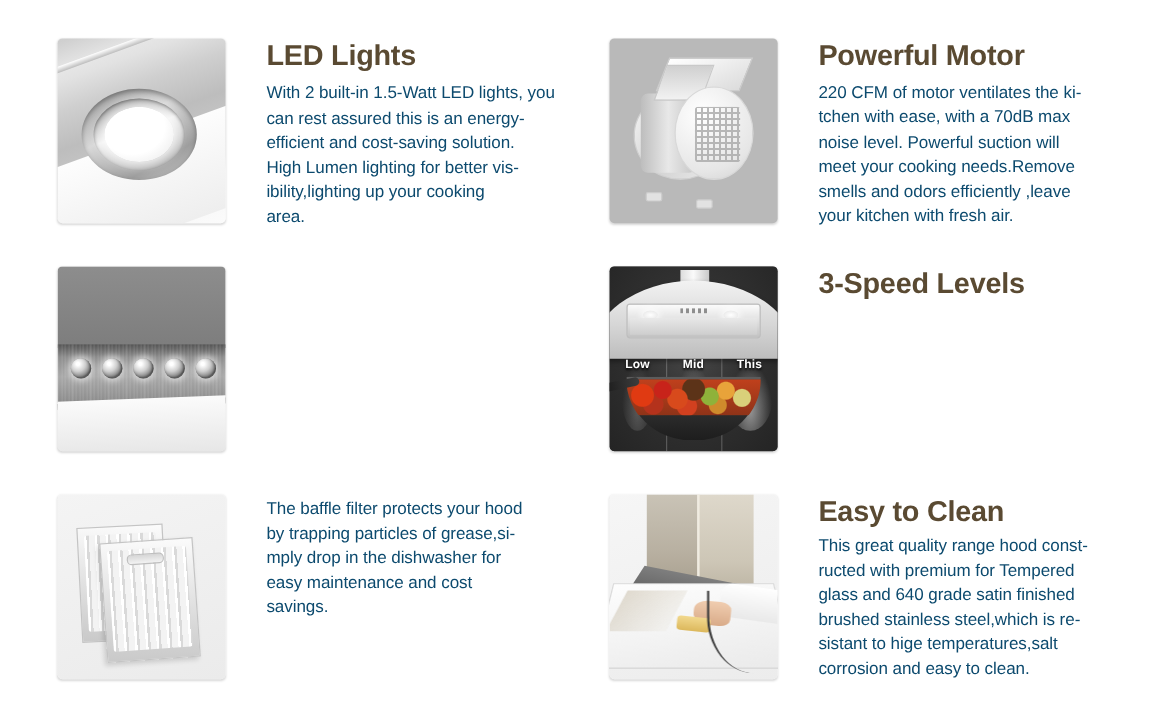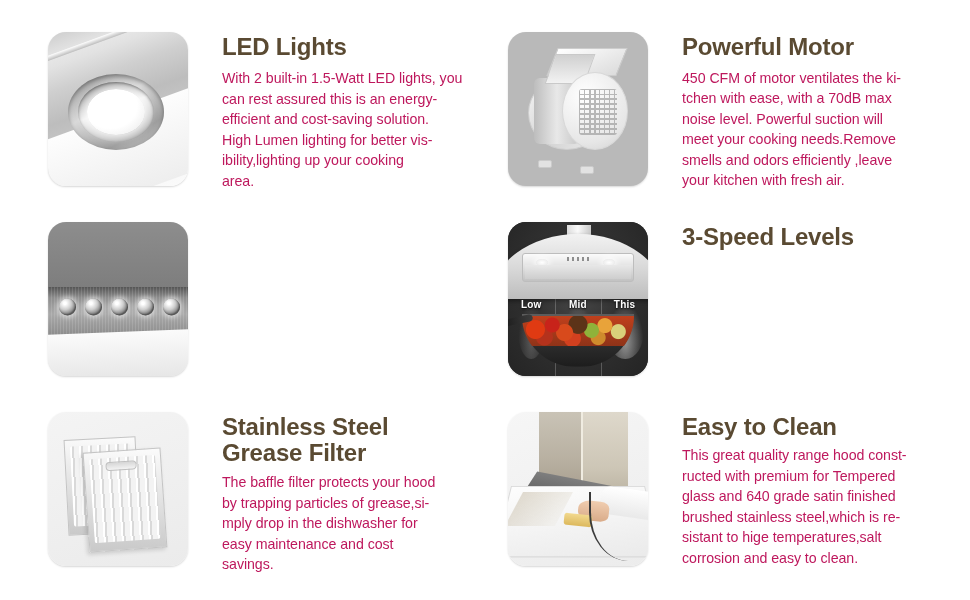--- a/index.html
+++ b/index.html
@@ -33,21 +33,21 @@
   .row-1 { top: 32px; }
   .row-2 { top: 222px; }
   .row-3 { top: 412px; }
 
   
   .thumb {
     position: relative;
     flex: 0 0 auto;
     width: 140px;
     height: 154px;
-    border-radius: 18px;
+    border-radius: 4px;
     overflow: hidden;
     background: #e9e9e9;
     box-shadow: 0 1px 2px rgba(0,0,0,0.16);
   }
   .thumb-inner { position:absolute; inset:0; }
 
   
   .feature-text {
     flex: 1 1 auto;
     padding-left: 34px;
@@ -56,21 +56,21 @@
   .feature-title {
     color: #5a4a32;
     font-size: 24px;
     font-weight: bold;
     line-height: 26px;
     letter-spacing: -0.2px;
     margin-bottom: 6px;
     white-space: pre-line;
   }
   .feature-body {
-    color: #be185d;
+    color: #0c4a6e;
     font-size: 14.2px;
     line-height: 20.6px;
     letter-spacing: -0.05px;
     white-space: pre-line;
   }
   
   .row-1 .feature-title, .row-2 .feature-title { margin-bottom: 8px; }
   .col-right.row-1 .feature-body,
   .col-right.row-2 .feature-body { line-height: 20.4px; }
   .col-right.row-2 .feature-title { margin-bottom: 3px; }
@@ -444,21 +444,21 @@
         <div class="motor-inlet"></div>
         <div class="motor-face">
           <div class="motor-vent"></div>
         </div>
         <div class="motor-foot f1"></div>
         <div class="motor-foot f2"></div>
       </div>
     </div>
     <div class="feature-text">
       <div class="feature-title">Powerful Motor</div>
-      <div class="feature-body">450 CFM of motor ventilates the ki-
+      <div class="feature-body">220 CFM of motor ventilates the ki-
 tchen with ease, with a 70dB max
 noise level. Powerful suction will
 meet your cooking needs.Remove
 smells and odors efficiently ,leave
 your kitchen with fresh air.</div>
     </div>
   </div>
 
   <div class="feature-cell col-left row-2">
     <div class="thumb btns-bg">
@@ -518,22 +518,20 @@
         <div class="filter-panel back">
           <div class="baffle-lines"></div>
         </div>
         <div class="filter-panel front">
           <div class="baffle-lines"></div>
           <div class="filter-handle"></div>
         </div>
       </div>
     </div>
     <div class="feature-text">
-      <div class="feature-title">Stainless Steel
-Grease Filter</div>
       <div class="feature-body">The baffle filter protects your hood
 by trapping particles of grease,si-
 mply drop in the dishwasher for
 easy maintenance and cost
 savings.</div>
     </div>
   </div>
 
   <div class="feature-cell col-right row-3">
     <div class="thumb clean-bg">

